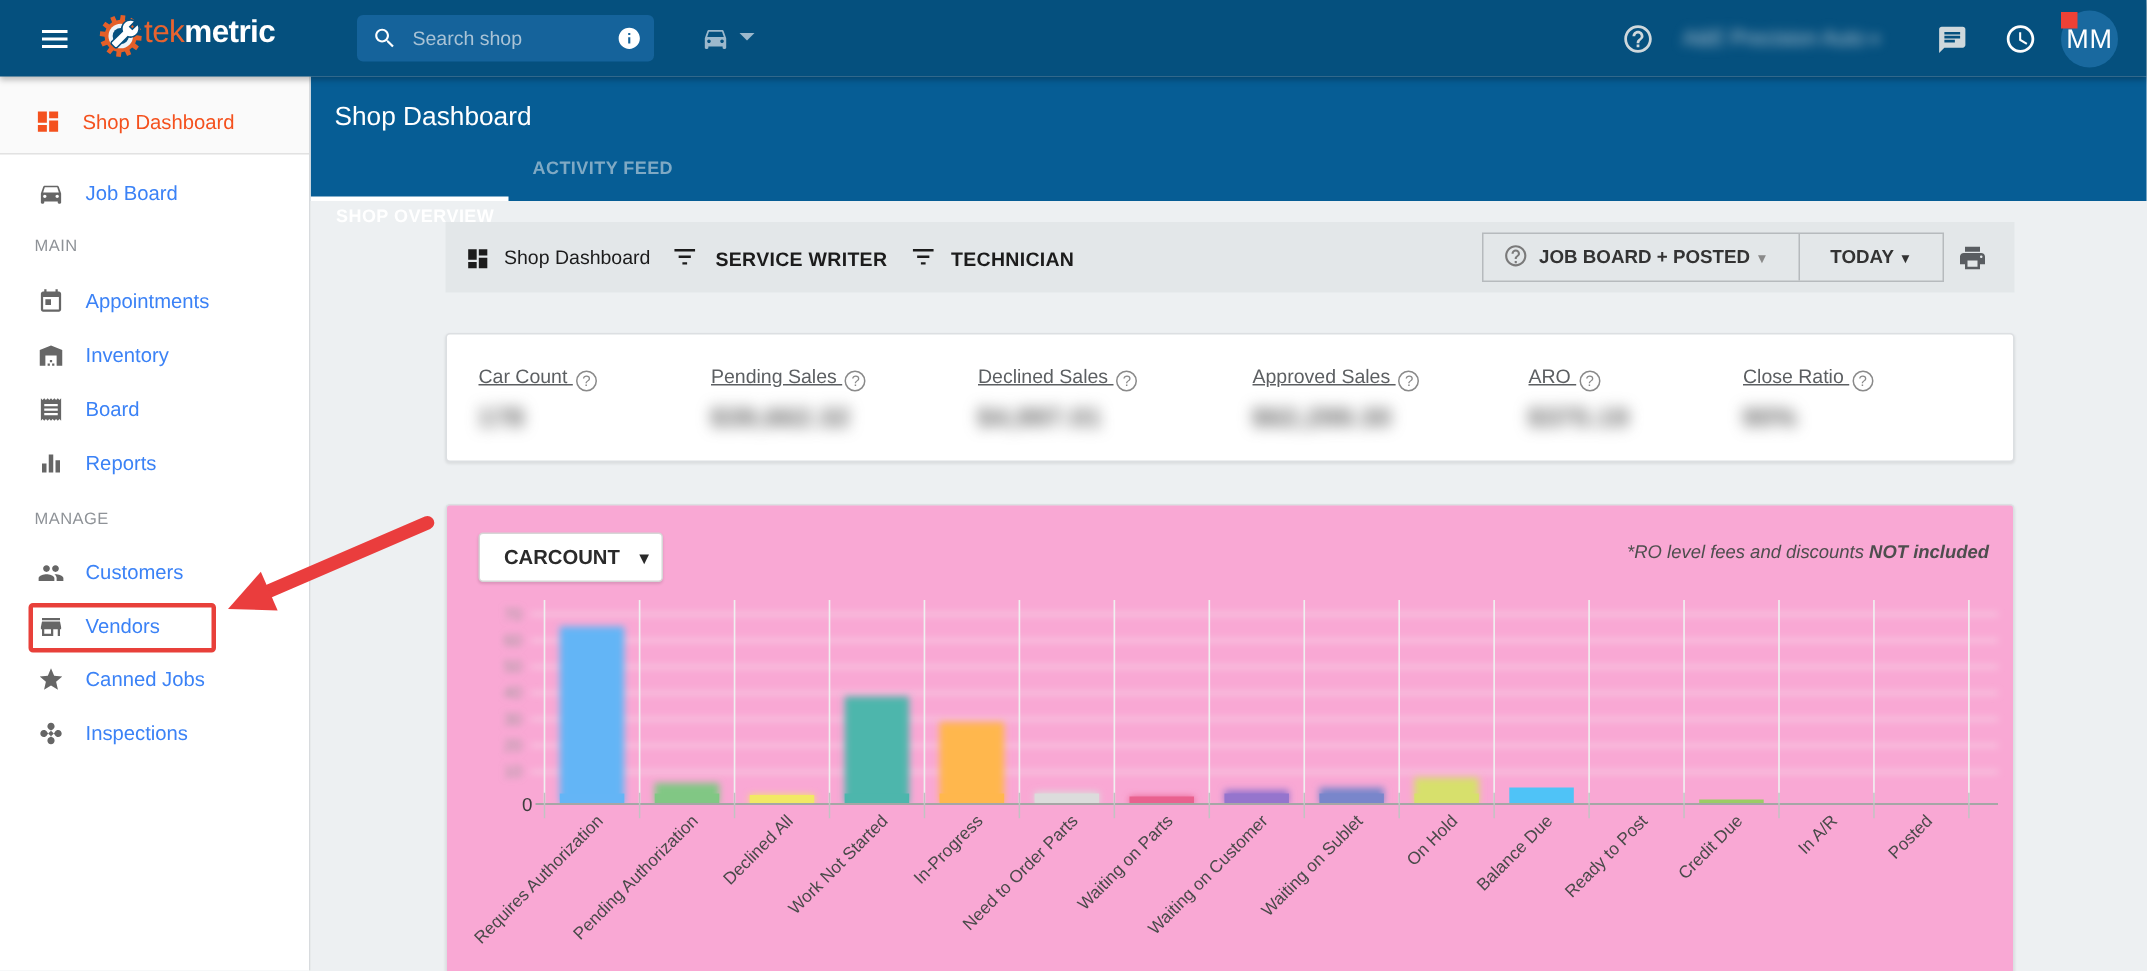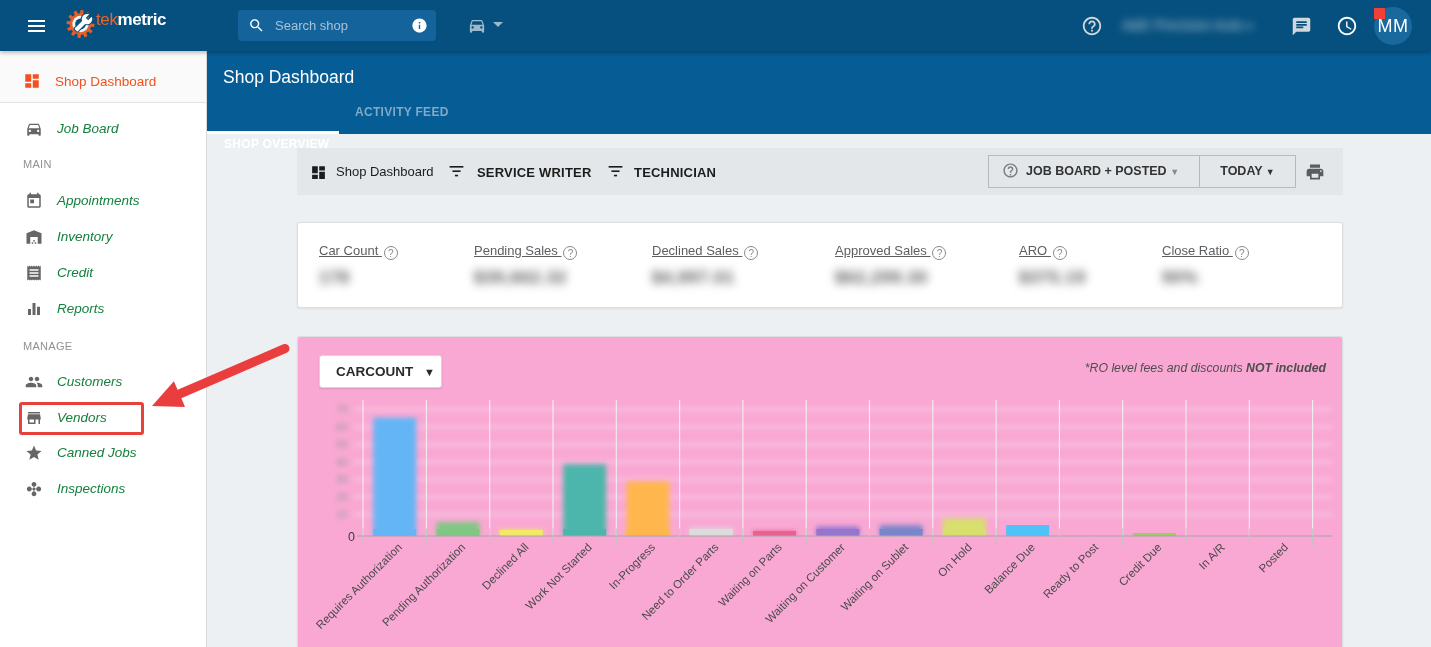--- a/index.html
+++ b/index.html
@@ -1,31 +1,31 @@
 <!DOCTYPE html>
 <html><head>
 <meta charset="utf-8">
 <style>
   * { margin:0; padding:0; box-sizing:border-box; }
   html,body { width:1431px; height:647px; overflow:hidden; font-family:"Liberation Sans", sans-serif; background:#edf0f2; }
   .navbar { position:absolute; left:0; top:0; width:1431px; height:51px; background:#05507e; box-shadow:0 2px 4px rgba(0,0,0,.25); z-index:30; }
   .hamb { position:absolute; left:28px; top:20px; width:17px; height:12px; }
   .hamb div { height:2px; background:#fff; margin-bottom:3px; }
   .logo { position:absolute; left:63px; top:7px; }
-  .logo-text { position:absolute; left:96px; top:10px; font-size:17px; letter-spacing:-0.4px; }
+  .logo-text { position:absolute; left:96px; top:10px; font-size:21px; letter-spacing:-0.4px; }
   .logo-text .tek { color:#e8632f; font-weight:400; }
   .logo-text .metric { color:#fff; font-weight:700; }
   .search { position:absolute; left:238px; top:10px; width:198px; height:31px; background:#15639b; border-radius:4px;padding-left:42px; }
   .search .ph { position:absolute; left:37px; top:8px; font-size:13px; color:#a9c3d6; }
   .avatar { position:absolute; left:1374px; top:7px; width:38px; height:38px; border-radius:50%; background:#19699f; color:#fff; font-weight:400; font-size:18px; text-align:center; line-height:38px; letter-spacing:.5px; filter:blur(.4px); }
   .badge { position:absolute; left:1374px; top:8px; width:11px; height:11px; background:#ef4136; }
   .blurname { position:absolute; left:1122px; top:17px; width:145px; font-size:14px; color:#b9c9d6; filter:blur(4px); white-space:nowrap; }
 
   .sidebar { position:absolute; left:0; top:51px; width:207px; height:596px; background:#fff; border-right:1px solid #d8dbde; z-index:20; }
-  .sitem { position:absolute; left:0; width:206px; height:36px; color:#15803d; font-size:13.5px;font-style:italic; }
+  .sitem { position:absolute; left:0; width:206px; height:36px; color:#3b82f6; font-size:13.5px; }
   .sitem .ic { position:absolute; left:25px; top:9px; width:18px; height:18px; }
   .sitem .lbl { position:absolute; left:57px; top:10px; }
   .slabel { position:absolute; left:23px; font-size:11px; color:#8e9297; letter-spacing:.3px; }
   .active-item { position:absolute; left:0; top:0; width:206px; height:52px; background:#fafafa; border-bottom:1px solid #e2e2e2; }
   .active-item .lbl { position:absolute; left:55px; top:23px; color:#f4511e; font-size:13.5px; }
   .active-item .ic { position:absolute; left:23px; top:21px; width:18px; height:18px; }
 
   .header { position:absolute; left:207px; top:51px; width:1224px; height:83px; background:#065d95; z-index:10; }
   .header .title { position:absolute; left:16px; top:16px; color:#fff; font-size:17.5px; font-weight:500; }
   .tab { position:absolute; font-size:12px; font-weight:700; letter-spacing:.3px; top:54px; }
@@ -267,21 +267,21 @@
   <div class="sitem" style="top:168px;">
     <svg class="ic" viewBox="0 0 24 24">
         <path fill="#666" d="M22 21V7L12 3 2 7v14h5v-9h10v9h5zm-11-2H9v2h2v-2zm2-3h-2v2h2v-2zm2 3h-2v2h2v-2z"></path>
       </svg>
     <div class="lbl">Inventory</div>
   </div>
   <div class="sitem" style="top:204px;">
     <svg class="ic" viewBox="0 0 24 24">
         <path fill="#666" d="M18 17H6v-2h12v2zm0-4H6v-2h12v2zm0-4H6V7h12v2zM3 22l1.5-1.5L6 22l1.5-1.5L9 22l1.5-1.5L12 22l1.5-1.5L15 22l1.5-1.5L18 22l1.5-1.5L21 22V2l-1.5 1.5L18 2l-1.5 1.5L15 2l-1.5 1.5L12 2l-1.5 1.5L9 2 7.5 3.5 6 2 4.5 3.5 3 2v20z"></path>
       </svg>
-    <div class="lbl">Credit</div>
+    <div class="lbl">Board</div>
   </div>
   <div class="sitem" style="top:240px;">
     <svg class="ic" viewBox="0 0 24 24">
         <path fill="#666" d="M10 20h4V4h-4v16zm-6 0h4v-8H4v8zM16 9v11h4V9h-4z"></path>
       </svg>
     <div class="lbl">Reports</div>
   </div>
   <div class="slabel" style="top:289px;">MANAGE</div>
   <div class="sitem" style="top:313px;">
     <svg class="ic" viewBox="0 0 24 24">

